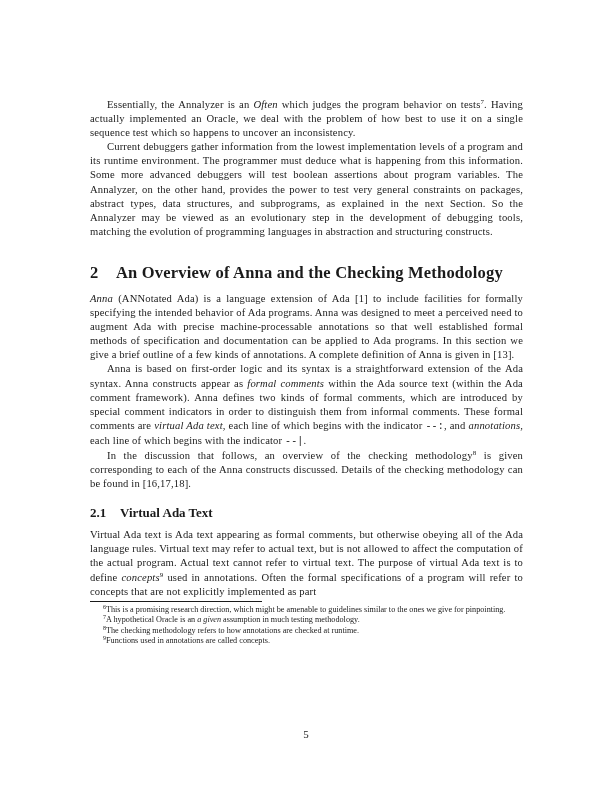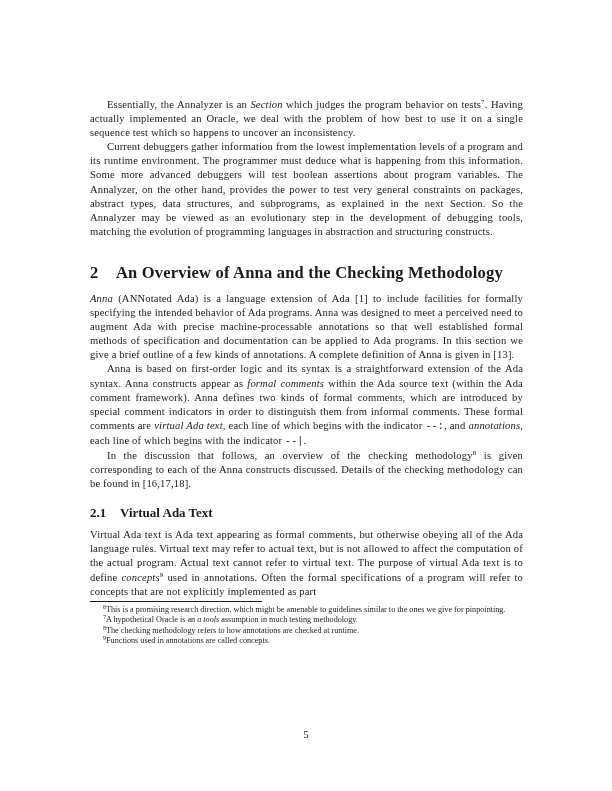--- a/index.html
+++ b/index.html
@@ -23,21 +23,21 @@
   .mono { font-family: "Liberation Mono", "DejaVu Sans Mono", monospace; font-size: 10px; }
   .pagenum { position: absolute; left: 0; width: 612px; top: 728px; text-align: center;
              font-family: "Liberation Serif", "DejaVu Serif", serif; font-size: 11px; }
   b.bold { font-weight: normal; }
 </style>
 </head>
 <body>
 
 <div class="page">
   <div>
-    <p class="indent">Essentially, the Annalyzer is an <i>Section</i> which judges the program behavior on tests<sup>7</sup>. Having actually implemented an Oracle, we deal with the problem of how best to use it on a single sequence test which so happens to uncover an inconsistency.</p>
+    <p class="indent">Essentially, the Annalyzer is an <i>Often</i> which judges the program behavior on tests<sup>7</sup>. Having actually implemented an Oracle, we deal with the problem of how best to use it on a single sequence test which so happens to uncover an inconsistency.</p>
     <p class="indent">Current debuggers gather information from the lowest implementation levels of a program and its runtime environment. The programmer must deduce what is happening from this information.  Some more advanced debuggers will test boolean assertions about program variables. The Annalyzer, on the other hand, provides the power to test very general constraints on packages, abstract types, data structures, and subprograms, as explained in the next Section. So the Annalyzer may be viewed as an evolutionary step in the development of debugging tools, matching the evolution of programming languages in abstraction and structuring constructs.</p>
   </div>
 
   <h2 class="sec">
     <span class="num">2</span><span>An Overview of Anna and the Checking Methodology</span>
   </h2>
   <div>
     <p><i>Anna</i> (<b class="bold">ANN</b>otated <b class="bold">A</b>da) is a language extension of Ada [1] to include facilities for formally specifying the intended behavior of Ada programs.  Anna was designed to meet a perceived need to augment Ada with precise machine-processable annotations so that well established formal methods of specification and documentation can be applied to Ada programs.  In this section we give a brief outline of a few kinds of annotations.  A complete definition of Anna is given in [13].</p>
     <p class="indent">Anna is based on first-order logic and its syntax is a straightforward extension of the Ada syntax.  Anna constructs appear as <i>formal comments</i> within the Ada source text (within the Ada comment framework). Anna defines two kinds of formal comments, which are introduced by special comment indicators in order to distinguish them from informal comments. These formal comments are <i>virtual Ada text</i>, each line of which begins with the indicator <span class="mono">--:</span>, and <i>annotations</i>, each line of which begins with the indicator <span class="mono">--|</span>.</p>
     <p class="indent">In the discussion that follows, an overview of the checking methodology<sup>8</sup> is given corresponding to each of the Anna constructs discussed. Details of the checking methodology can be found in [16,17,18].</p>
@@ -46,19 +46,19 @@
   <h2 class="subsec">
     <span class="num">2.1</span><span>Virtual Ada Text</span>
   </h2>
   <div>
     <p>Virtual Ada text is Ada text appearing as formal comments, but otherwise obeying all of the Ada language rules. Virtual text may refer to actual text, but is not allowed to affect the computation of the actual program.  Actual text cannot refer to virtual text.  The purpose of virtual Ada text is to define <i>concepts</i><sup>9</sup> used in annotations.  Often the formal specifications of a program will refer to concepts that are not explicitly implemented as part</p>
   </div>
 
   <div class="fn-rule"></div>
   <div>
     <div class="fn"><sup>6</sup>This is a promising research direction, which might be amenable to guidelines similar to the ones we give for pinpointing.</div>
-    <div class="fn"><sup>7</sup>A hypothetical Oracle is an <i>a tools</i> assumption in much testing methodology.</div>
+    <div class="fn"><sup>7</sup>A hypothetical Oracle is an <i>a given</i> assumption in much testing methodology.</div>
     <div class="fn"><sup>8</sup>The checking methodology refers to how annotations are checked at runtime.</div>
     <div class="fn"><sup>9</sup>Functions used in annotations are called concepts.</div>
   </div>
 </div>
 
 <div class="pagenum">5</div>
 
 </body></html>

